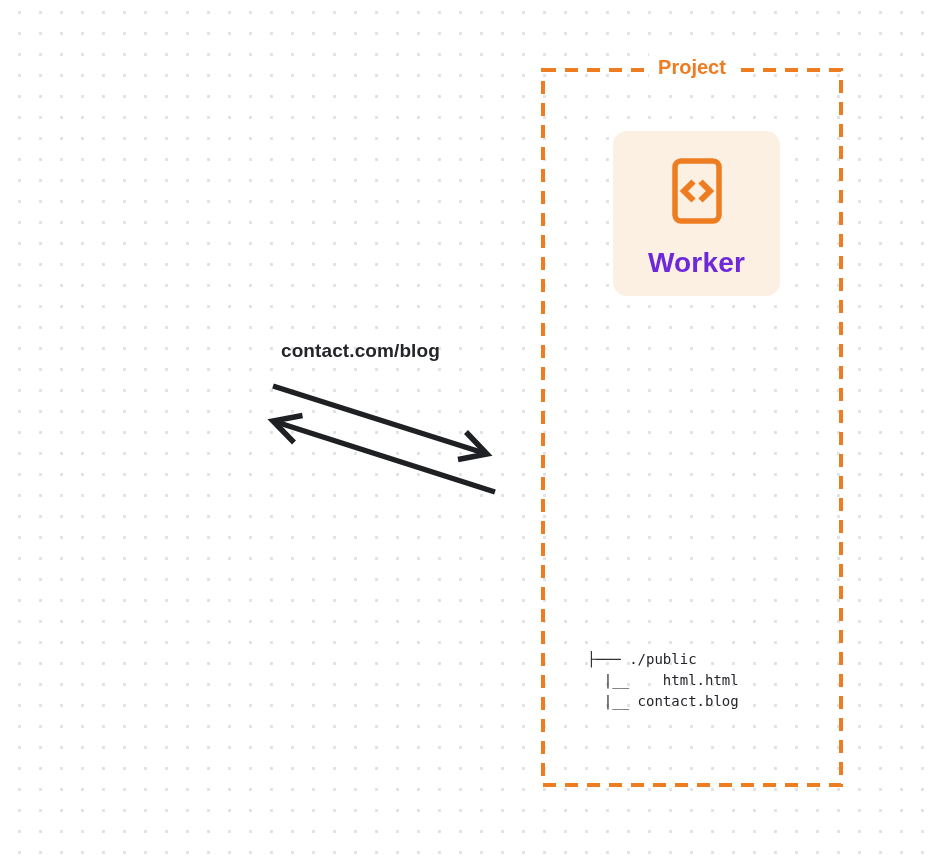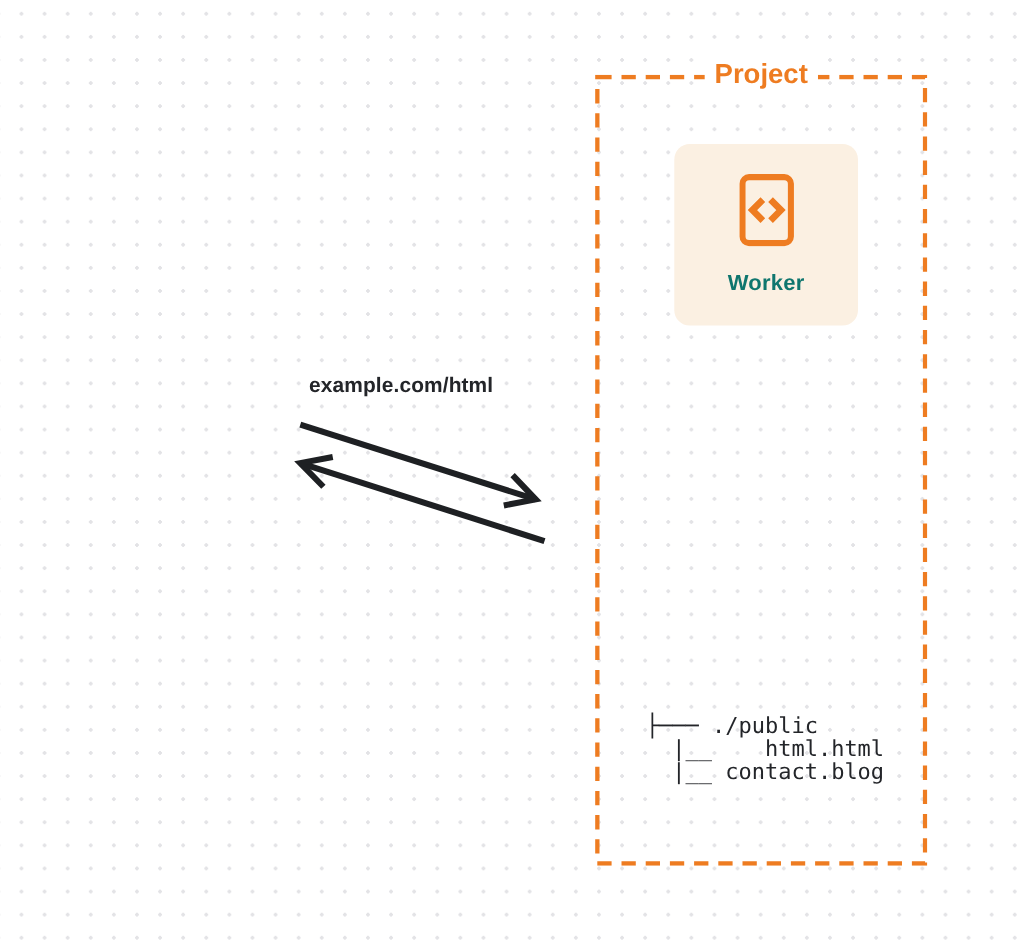--- a/index.html
+++ b/index.html
@@ -59,60 +59,60 @@
     left: 0; top: 0;
     width: 302px; height: 719px;
   }
   .project-title {
     position: absolute;
     top: -17px;
     left: 50%;
     transform: translateX(-50%);
     background: #ffffff;
     padding: 0 9px;
-    font-size: 25px;
+    font-size: 20px;
     line-height: 32px;
     font-weight: 700;
     color: #ee7c21;
     white-space: nowrap;
   }
 
   .card {
     position: absolute;
     width: 167px;
     background: #fbf0e2;
     border-radius: 14px;
     display: flex;
     flex-direction: column;
     align-items: center;
   }
   .card .card-label {
-    font-size: 20px;
+    font-size: 28px;
     font-weight: 700;
     letter-spacing: 0.2px;
-    color: #0f766e;
+    color: #6d28d9;
   }
   .worker-card {
     left: 72px; top: 63px;
     height: 165px;
     padding-top: 27px;
   }
   .worker-card .card-label { margin-top: 23px; }
   .assets-card {
     left: 67px; top: 411px;
     height: 166px;
     padding-top: 36px;
   }
   .assets-card .card-label { margin-top: 26px; }
 
   .file-tree {
     position: absolute;
     left: 46px; top: 581px;
     font-family: "DejaVu Sans Mono", "Liberation Mono", monospace;
-    font-size: 20px;
+    font-size: 14px;
     line-height: 21px;
     color: #232529;
   }
   .file-tree .tree-line { white-space: pre; }
 </style>
 </head>
 <body>
 
 <div class="canvas">
 
@@ -121,21 +121,21 @@
 
       <path d="M273,386 L487,454"></path>
       <path d="M466,432 L487,454 L458,459.5"></path>
 
       <path d="M495,492 L273,421"></path>
       <path d="M294,442.5 L273,421 L302.5,415.5"></path>
     </g>
   </svg>
 
 
-  <div class="request-label">example.com/html</div>
+  <div class="request-label">contact.com/blog</div>
 
   <div class="project-box">
     <svg class="project-border" viewBox="0 0 302 719" xmlns="http://www.w3.org/2000/svg" aria-hidden="true">
       <rect x="2" y="2" width="298" height="715" fill="none" stroke="#ee7c21" stroke-width="4" stroke-dasharray="13 9"></rect>
     </svg>
     <div class="project-title">Project</div>
 
     <div class="card worker-card">
       <svg width="50" height="66" viewBox="0 0 50 66" xmlns="http://www.w3.org/2000/svg" aria-hidden="true">
         <rect x="3" y="3" width="44" height="60" rx="6" fill="none" stroke="#ee7c21" stroke-width="5.5"></rect>

